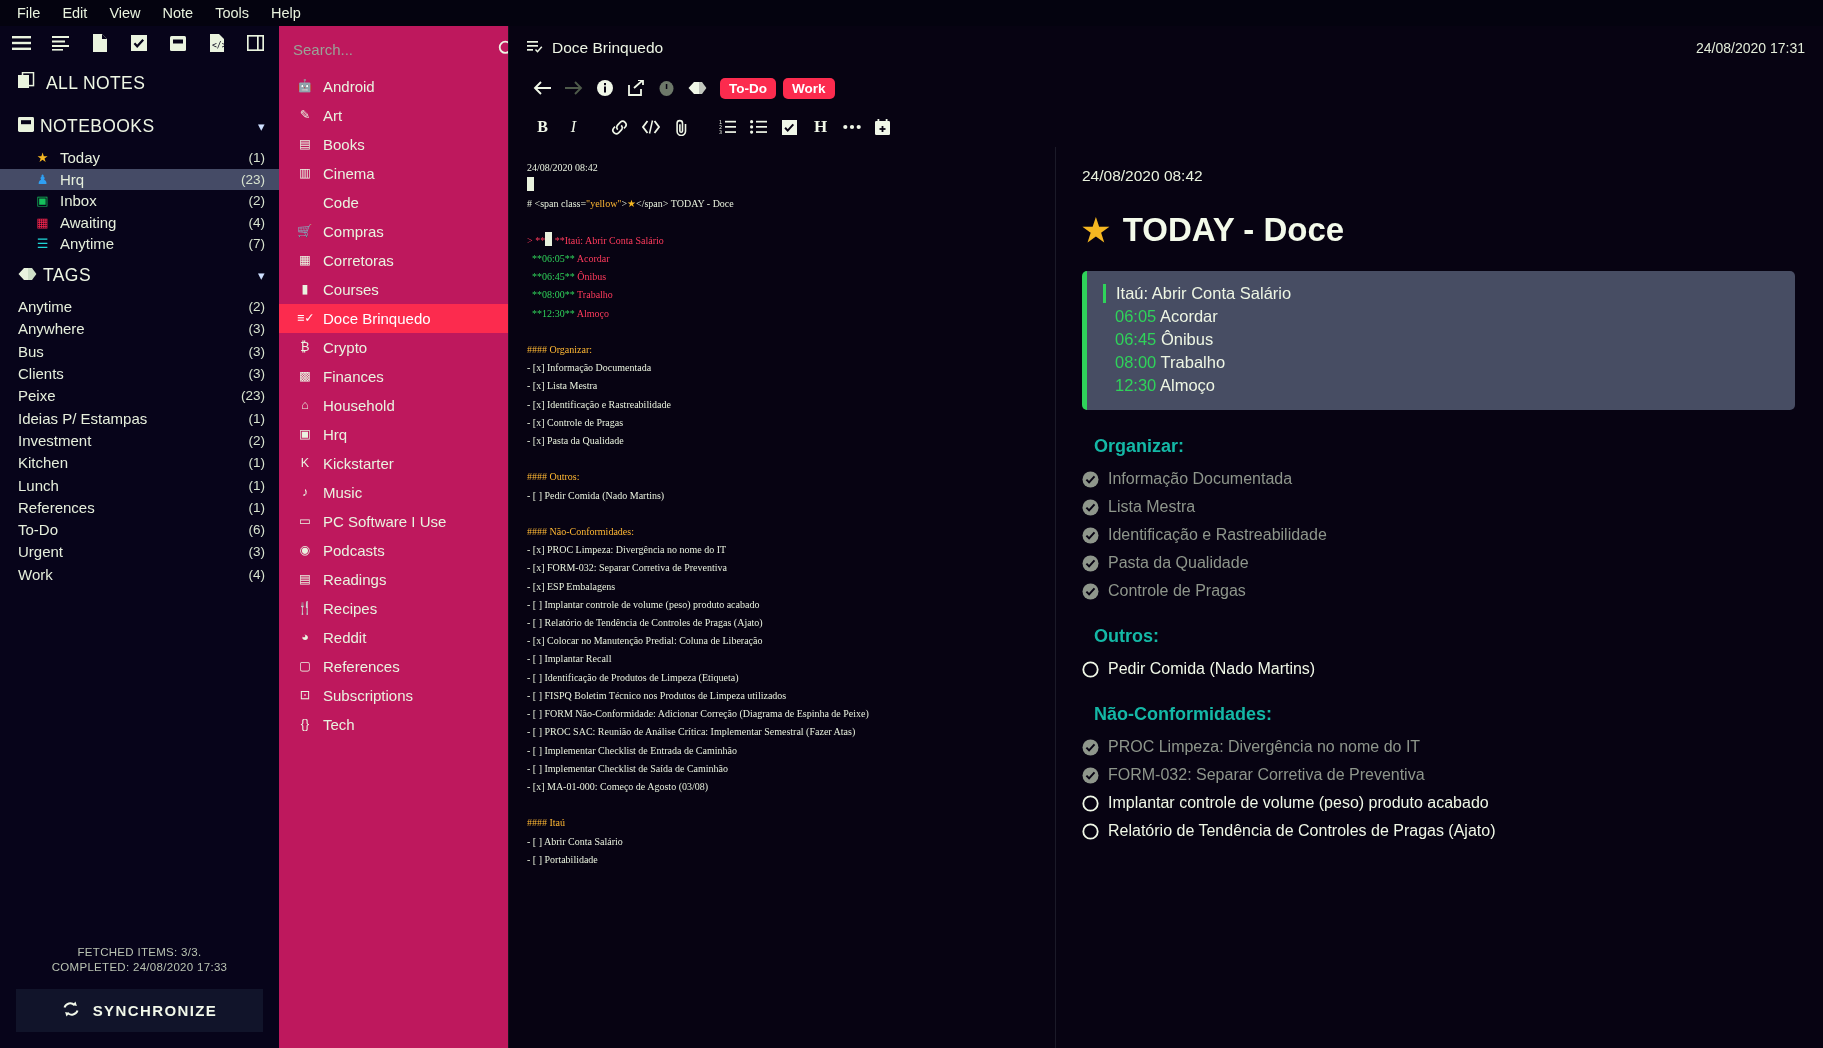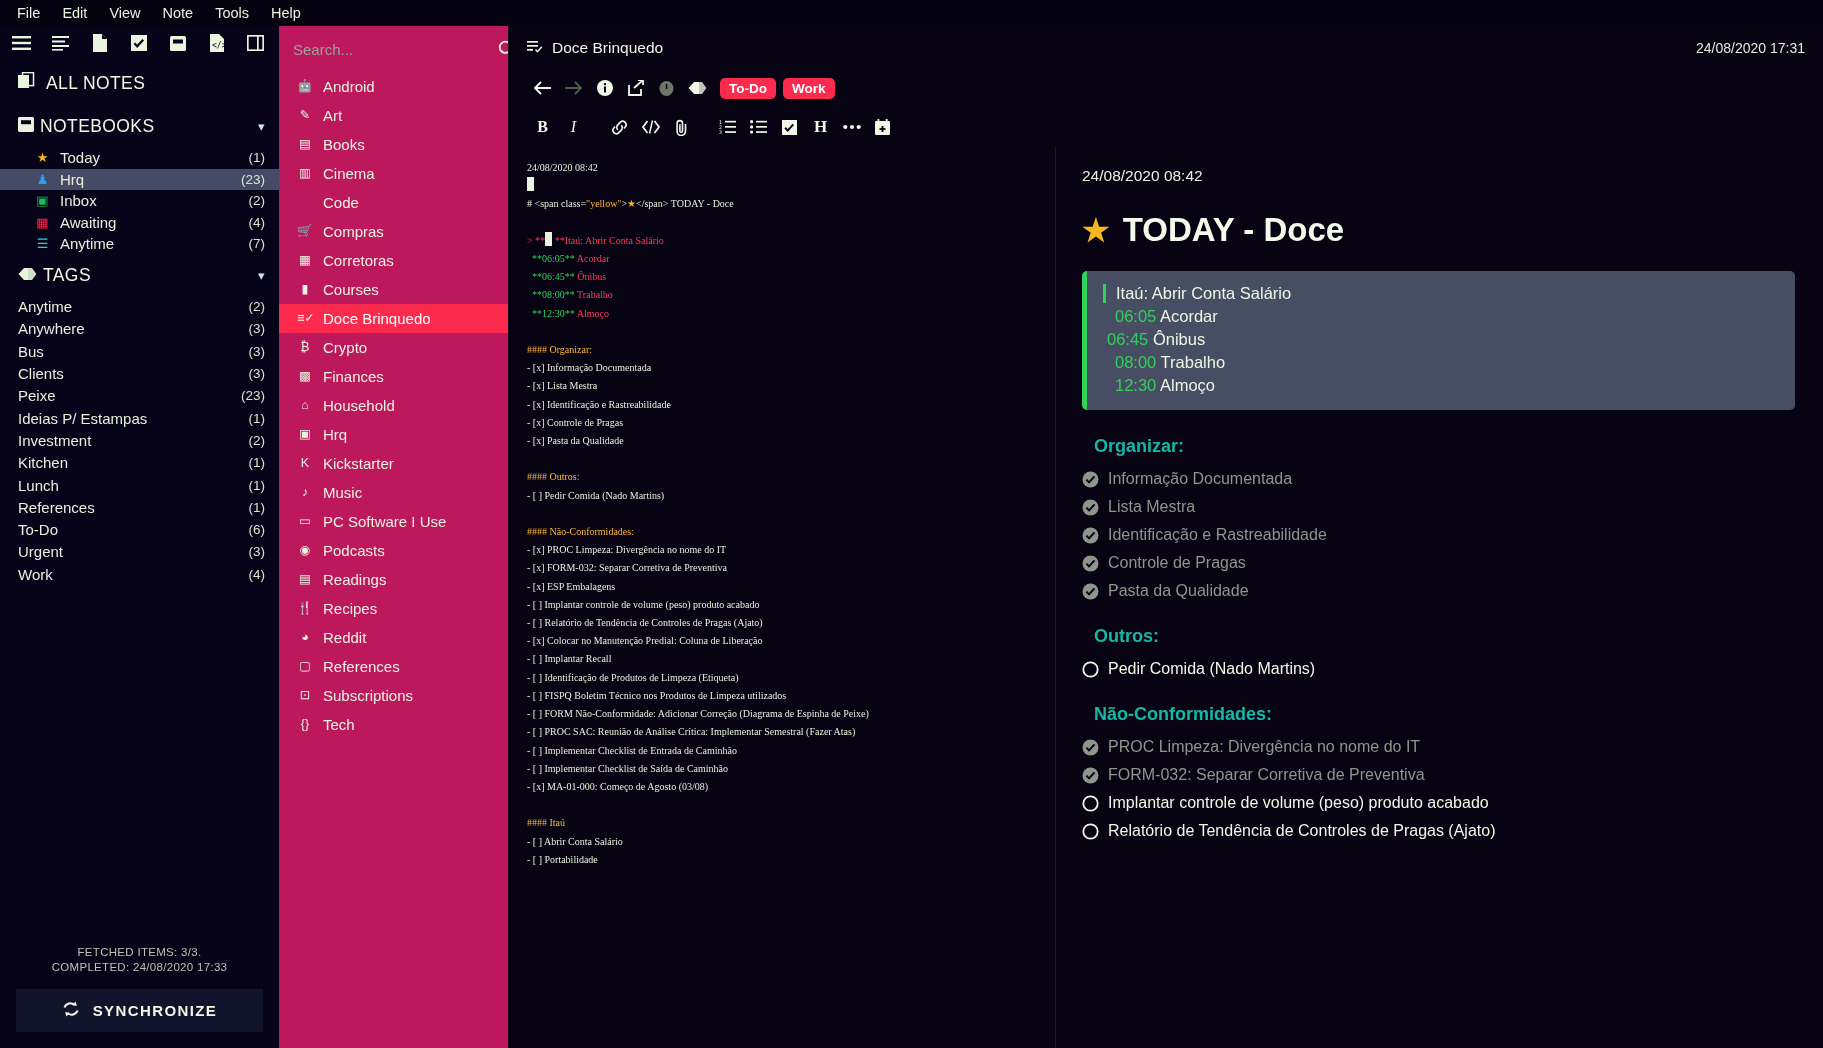--- a/index.html
+++ b/index.html
@@ -675,21 +675,21 @@
             <div class="pv-h1">
               <span style="color:#f5b721;font-size:31px">★</span>
               <span>TODAY - Doce</span>
             </div>
             <div class="pv-quote">
               <div class="ln first">
                 <span class="bar"></span>
                 <span>Itaú: Abrir Conta Salário</span>
               </div>
               <div class="ln" style="padding-left:28px"><span class="tm">06:05</span> <span>Acordar</span></div>
-              <div class="ln" style="padding-left:20px"><span class="tm">06:45</span> <span>Ônibus</span></div>
+              <div class="ln" style="padding-left:28px"><span class="tm">06:45</span> <span>Ônibus</span></div>
               <div class="ln" style="padding-left:28px"><span class="tm">08:00</span> <span>Trabalho</span></div>
               <div class="ln" style="padding-left:28px"><span class="tm">12:30</span> <span>Almoço</span></div>
             </div>
             <div class="pv-h2">Organizar:</div>
             <div class="pv-li done">
               <span class="ck">
                 <svg width="17" height="17" viewBox="0 0 17 17">
                   <circle cx="8.5" cy="8.5" r="8" fill="#8e968b"></circle>
                   <path d="M4.4 8.6l2.7 2.8 5.4-6" stroke="#070312" stroke-width="2" fill="none"></path>
                 </svg>
@@ -714,30 +714,30 @@
               </span>
               <span>Identificação e Rastreabilidade</span>
             </div>
             <div class="pv-li done">
               <span class="ck">
                 <svg width="17" height="17" viewBox="0 0 17 17">
                   <circle cx="8.5" cy="8.5" r="8" fill="#8e968b"></circle>
                   <path d="M4.4 8.6l2.7 2.8 5.4-6" stroke="#070312" stroke-width="2" fill="none"></path>
                 </svg>
               </span>
-              <span>Controle de Pragas</span>
+              <span>Pasta da Qualidade</span>
             </div>
             <div class="pv-li done">
               <span class="ck">
                 <svg width="17" height="17" viewBox="0 0 17 17">
                   <circle cx="8.5" cy="8.5" r="8" fill="#8e968b"></circle>
                   <path d="M4.4 8.6l2.7 2.8 5.4-6" stroke="#070312" stroke-width="2" fill="none"></path>
                 </svg>
               </span>
-              <span>Pasta da Qualidade</span>
+              <span>Controle de Pragas</span>
             </div>
             <div class="pv-sp"></div>
             <div class="pv-h2">Outros:</div>
             <div class="pv-li">
               <span class="ck">
                 <svg width="17" height="17" viewBox="0 0 17 17">
                   <circle cx="8.5" cy="8.5" r="7.2" fill="none" stroke="#f0f8e7" stroke-width="1.8"></circle>
                 </svg>
               </span>
               <span>Pedir Comida (Nado Martins)</span>

